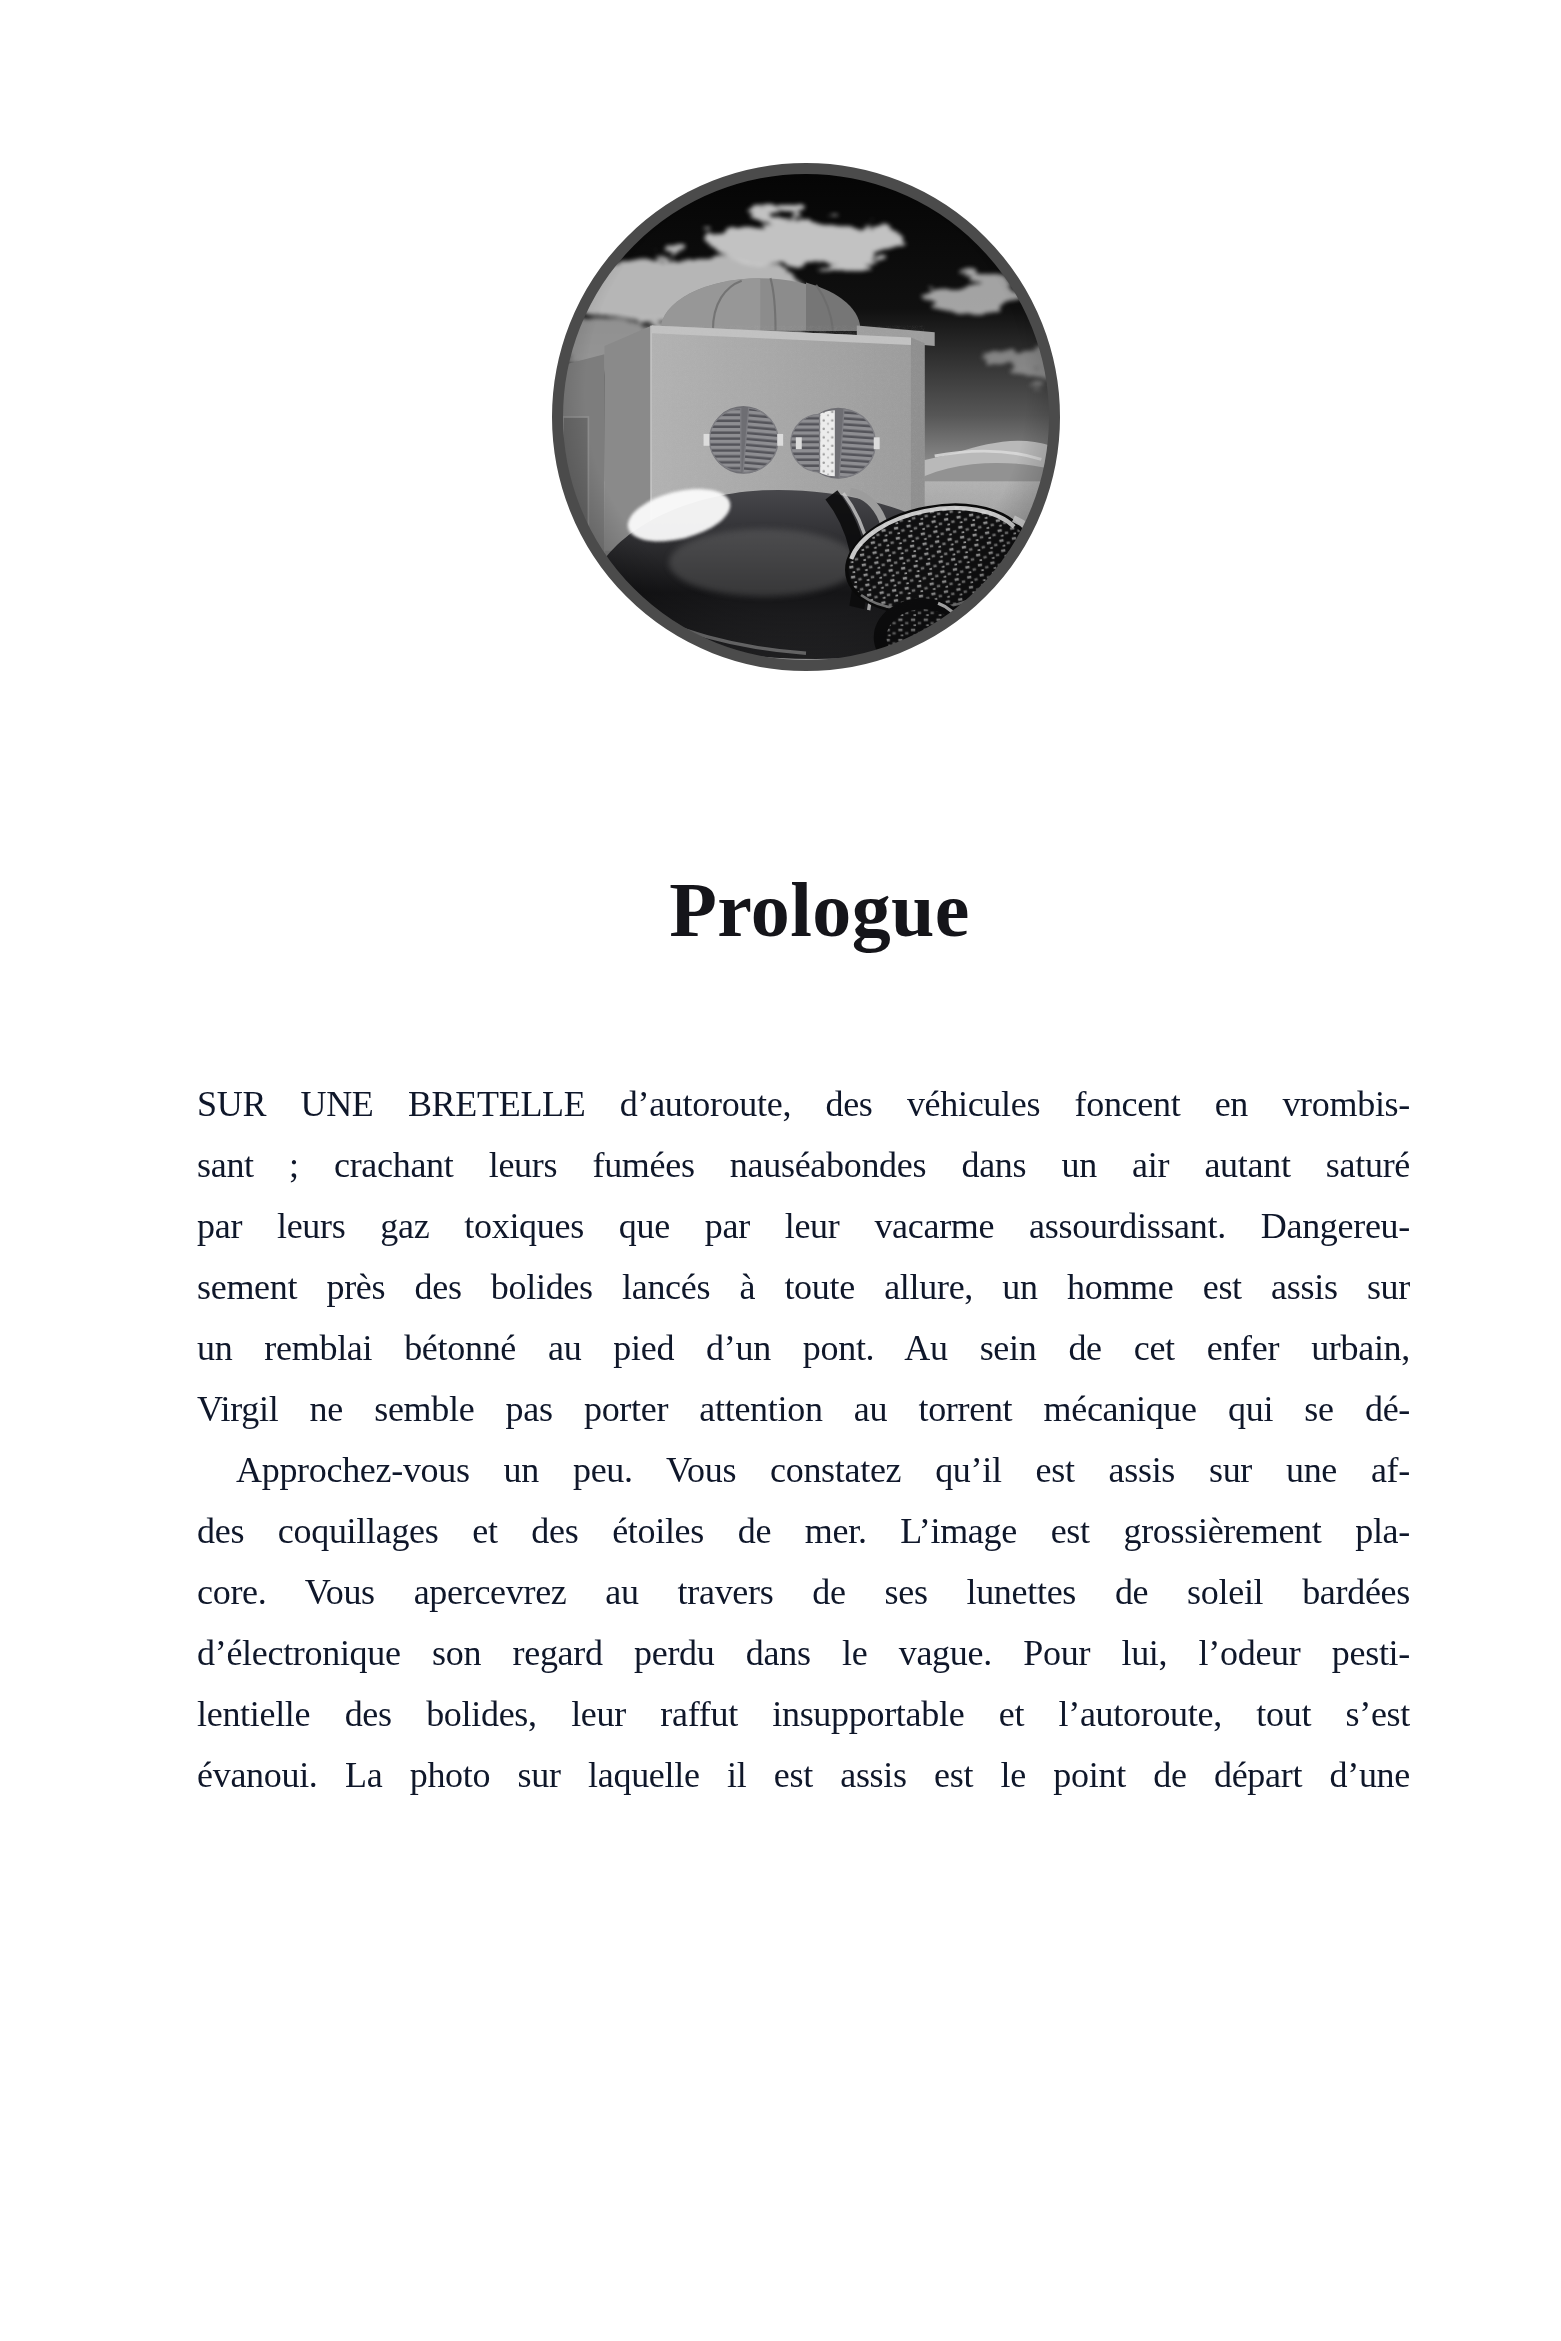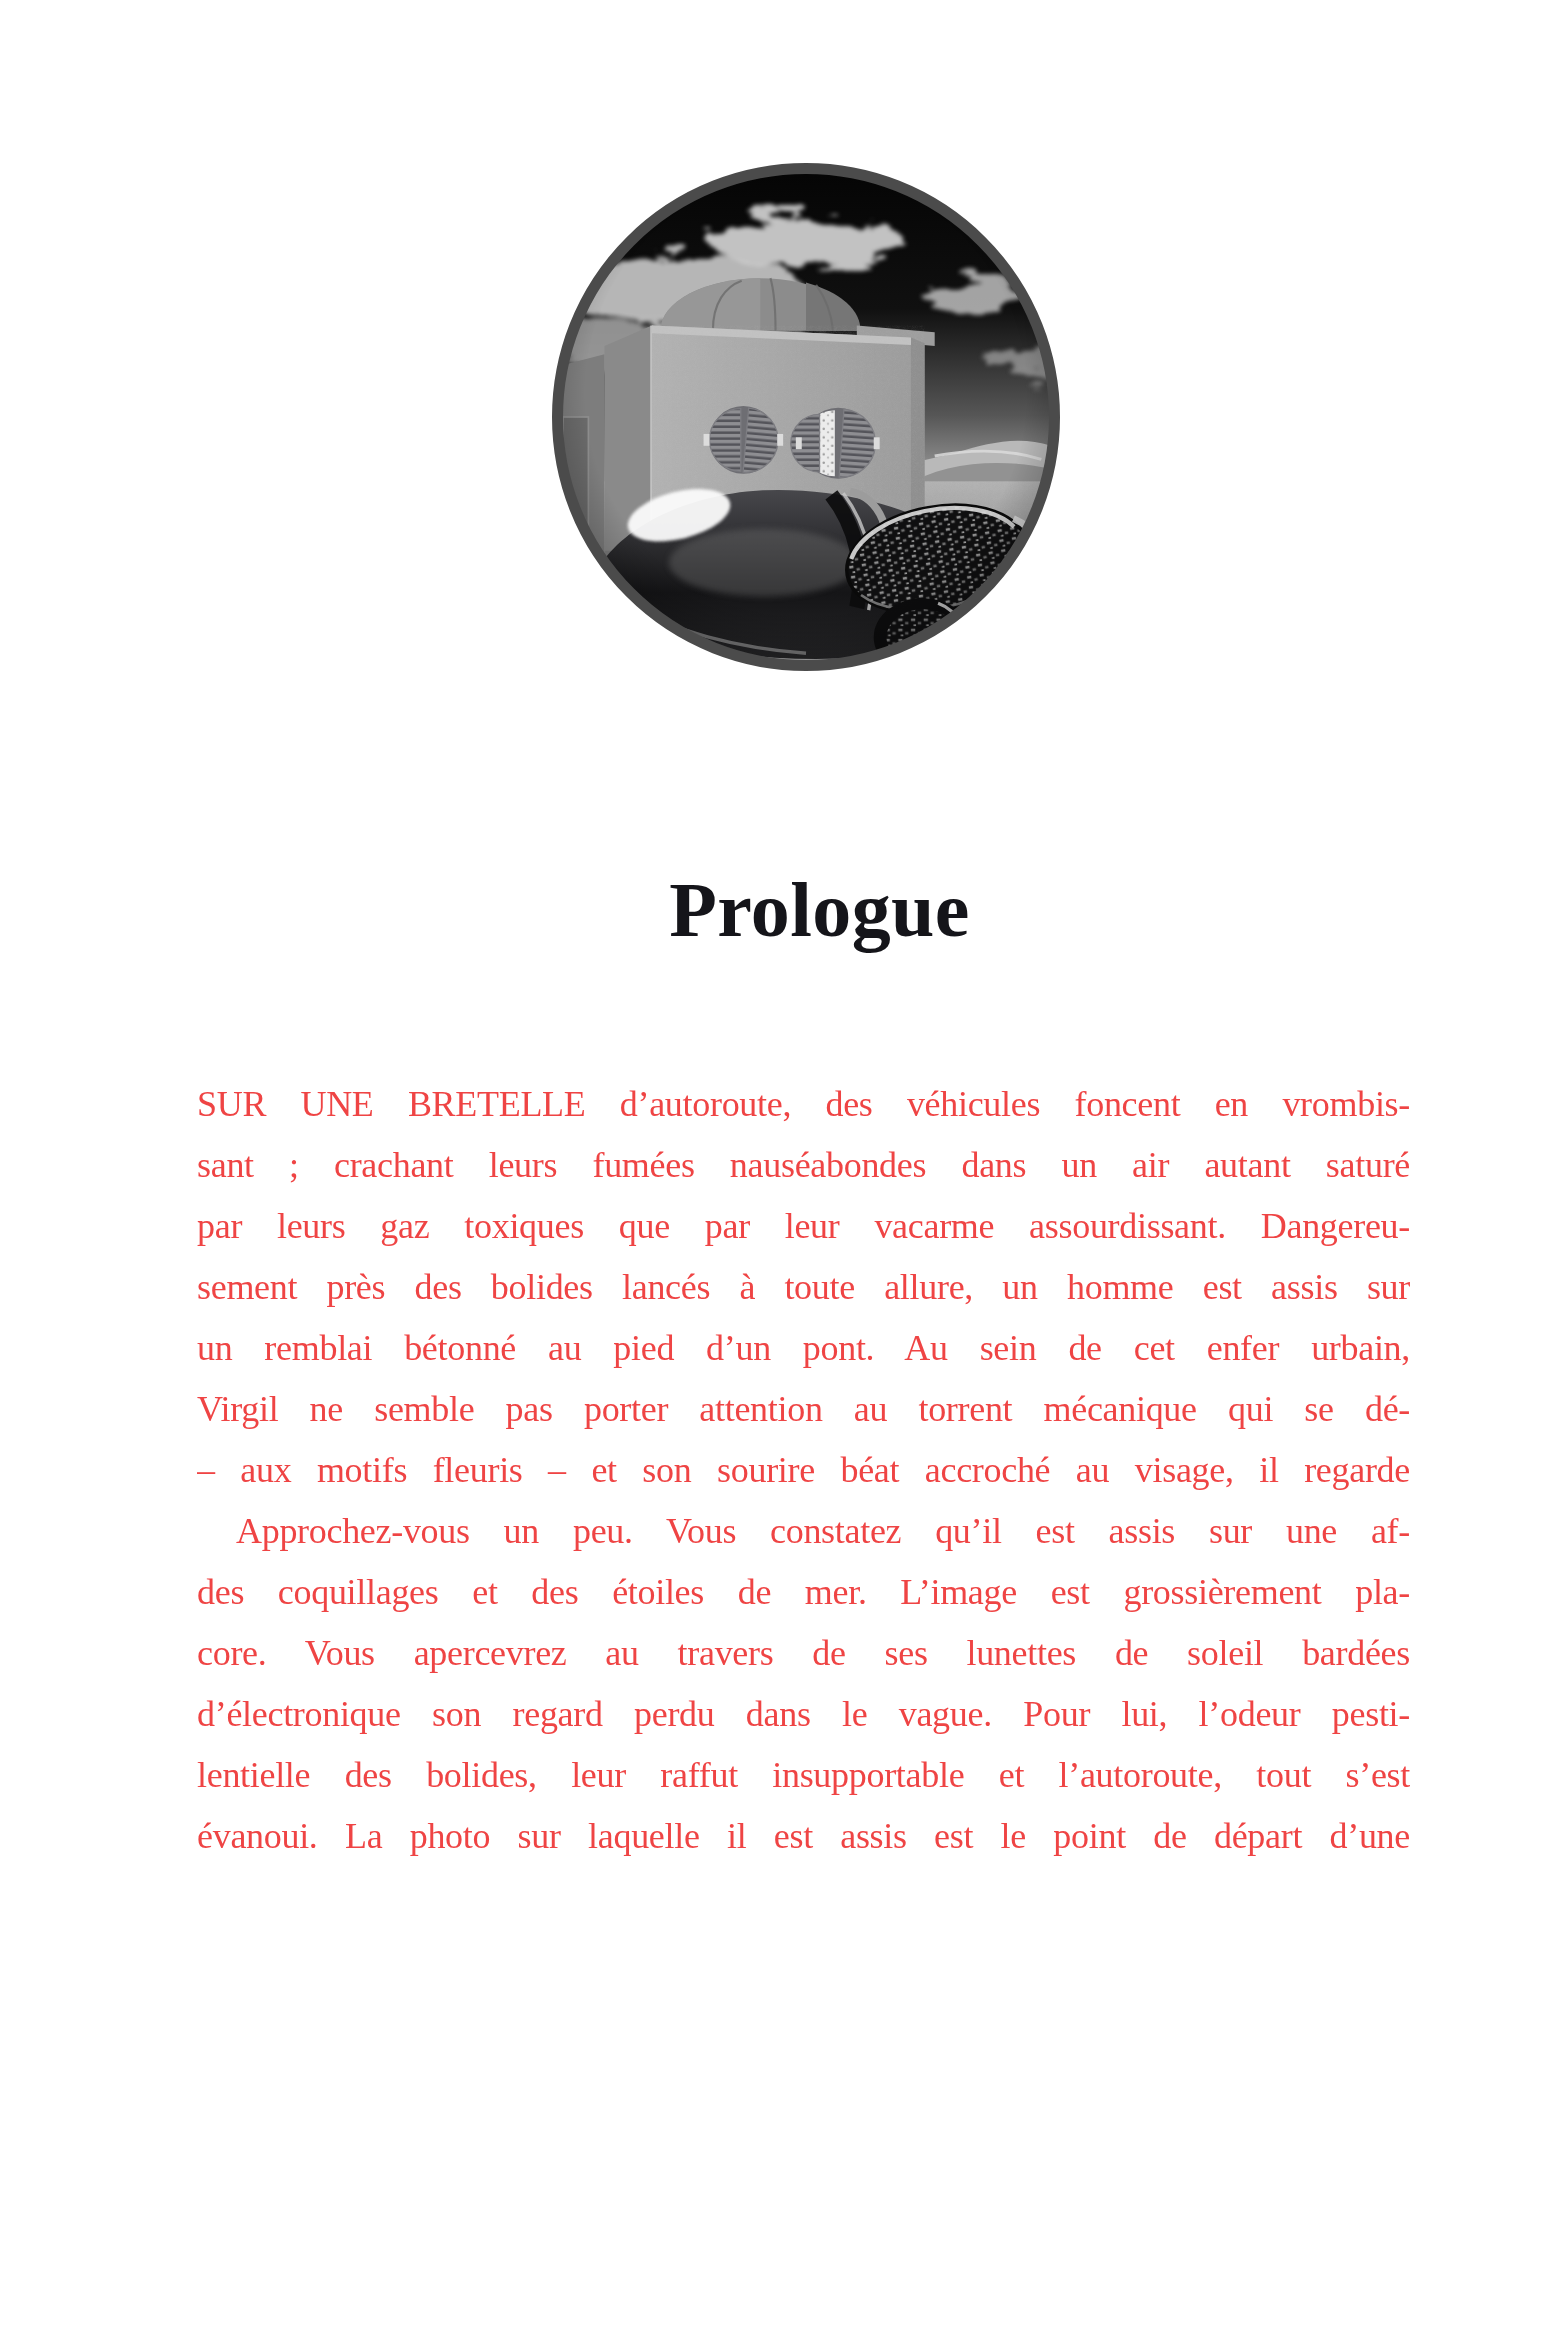--- a/index.html
+++ b/index.html
@@ -15,21 +15,21 @@
   .illustration svg{display:block;width:100%;height:100%;}
   h1.chapter-title{
     position:absolute;left:197px;top:849px;width:1213px;margin:16px;
     text-align:center;
     font-family:"Liberation Serif", serif;
     font-weight:700;font-size:78px;line-height:1.15;
     color:#15151a;letter-spacing:0.4px;
   }
   .body-text{
     position:absolute;left:197px;top:1074px;width:1213px;
-    font-size:36px;letter-spacing:-0.3px;color:#ef4444;
+    font-size:36px;letter-spacing:-0.3px;color:#0f172a;
   }
   .body-text .line{
     height:61px;line-height:61px;
     text-align:justify;text-align-last:justify;
     white-space:nowrap;overflow:hidden;
   }
   .body-text .line.last{text-align-last:left;}
   .body-text .line.indent{text-indent:39px;}
 </style>
 </head>
@@ -212,21 +212,20 @@
 
   <h1 class="chapter-title">Prologue</h1>
 
   <div class="body-text">
       <div class="line">SUR UNE BRETELLE d’autoroute, des véhicules foncent en vrombis-</div>
       <div class="line">sant ; crachant leurs fumées nauséabondes dans un air autant saturé</div>
       <div class="line">par leurs gaz toxiques que par leur vacarme assourdissant. Dangereu-</div>
       <div class="line">sement près des bolides lancés à toute allure, un homme est assis sur</div>
       <div class="line">un remblai bétonné au pied d’un pont. Au sein de cet enfer urbain,</div>
       <div class="line">Virgil ne semble pas porter attention au torrent mécanique qui se dé-</div>
-      <div class="line">– aux motifs fleuris – et son sourire béat accroché au visage, il regarde</div>
       <div class="line indent">Approchez-vous un peu. Vous constatez qu’il est assis sur une af-</div>
       <div class="line">des coquillages et des étoiles de mer. L’image est grossièrement pla-</div>
       <div class="line">core. Vous apercevrez au travers de ses lunettes de soleil bardées</div>
       <div class="line">d’électronique son regard perdu dans le vague. Pour lui, l’odeur pesti-</div>
       <div class="line">lentielle des bolides, leur raffut insupportable et l’autoroute, tout s’est</div>
       <div class="line">évanoui. La photo sur laquelle il est assis est le point de départ d’une</div>
     </div>
 
 </div>
 

